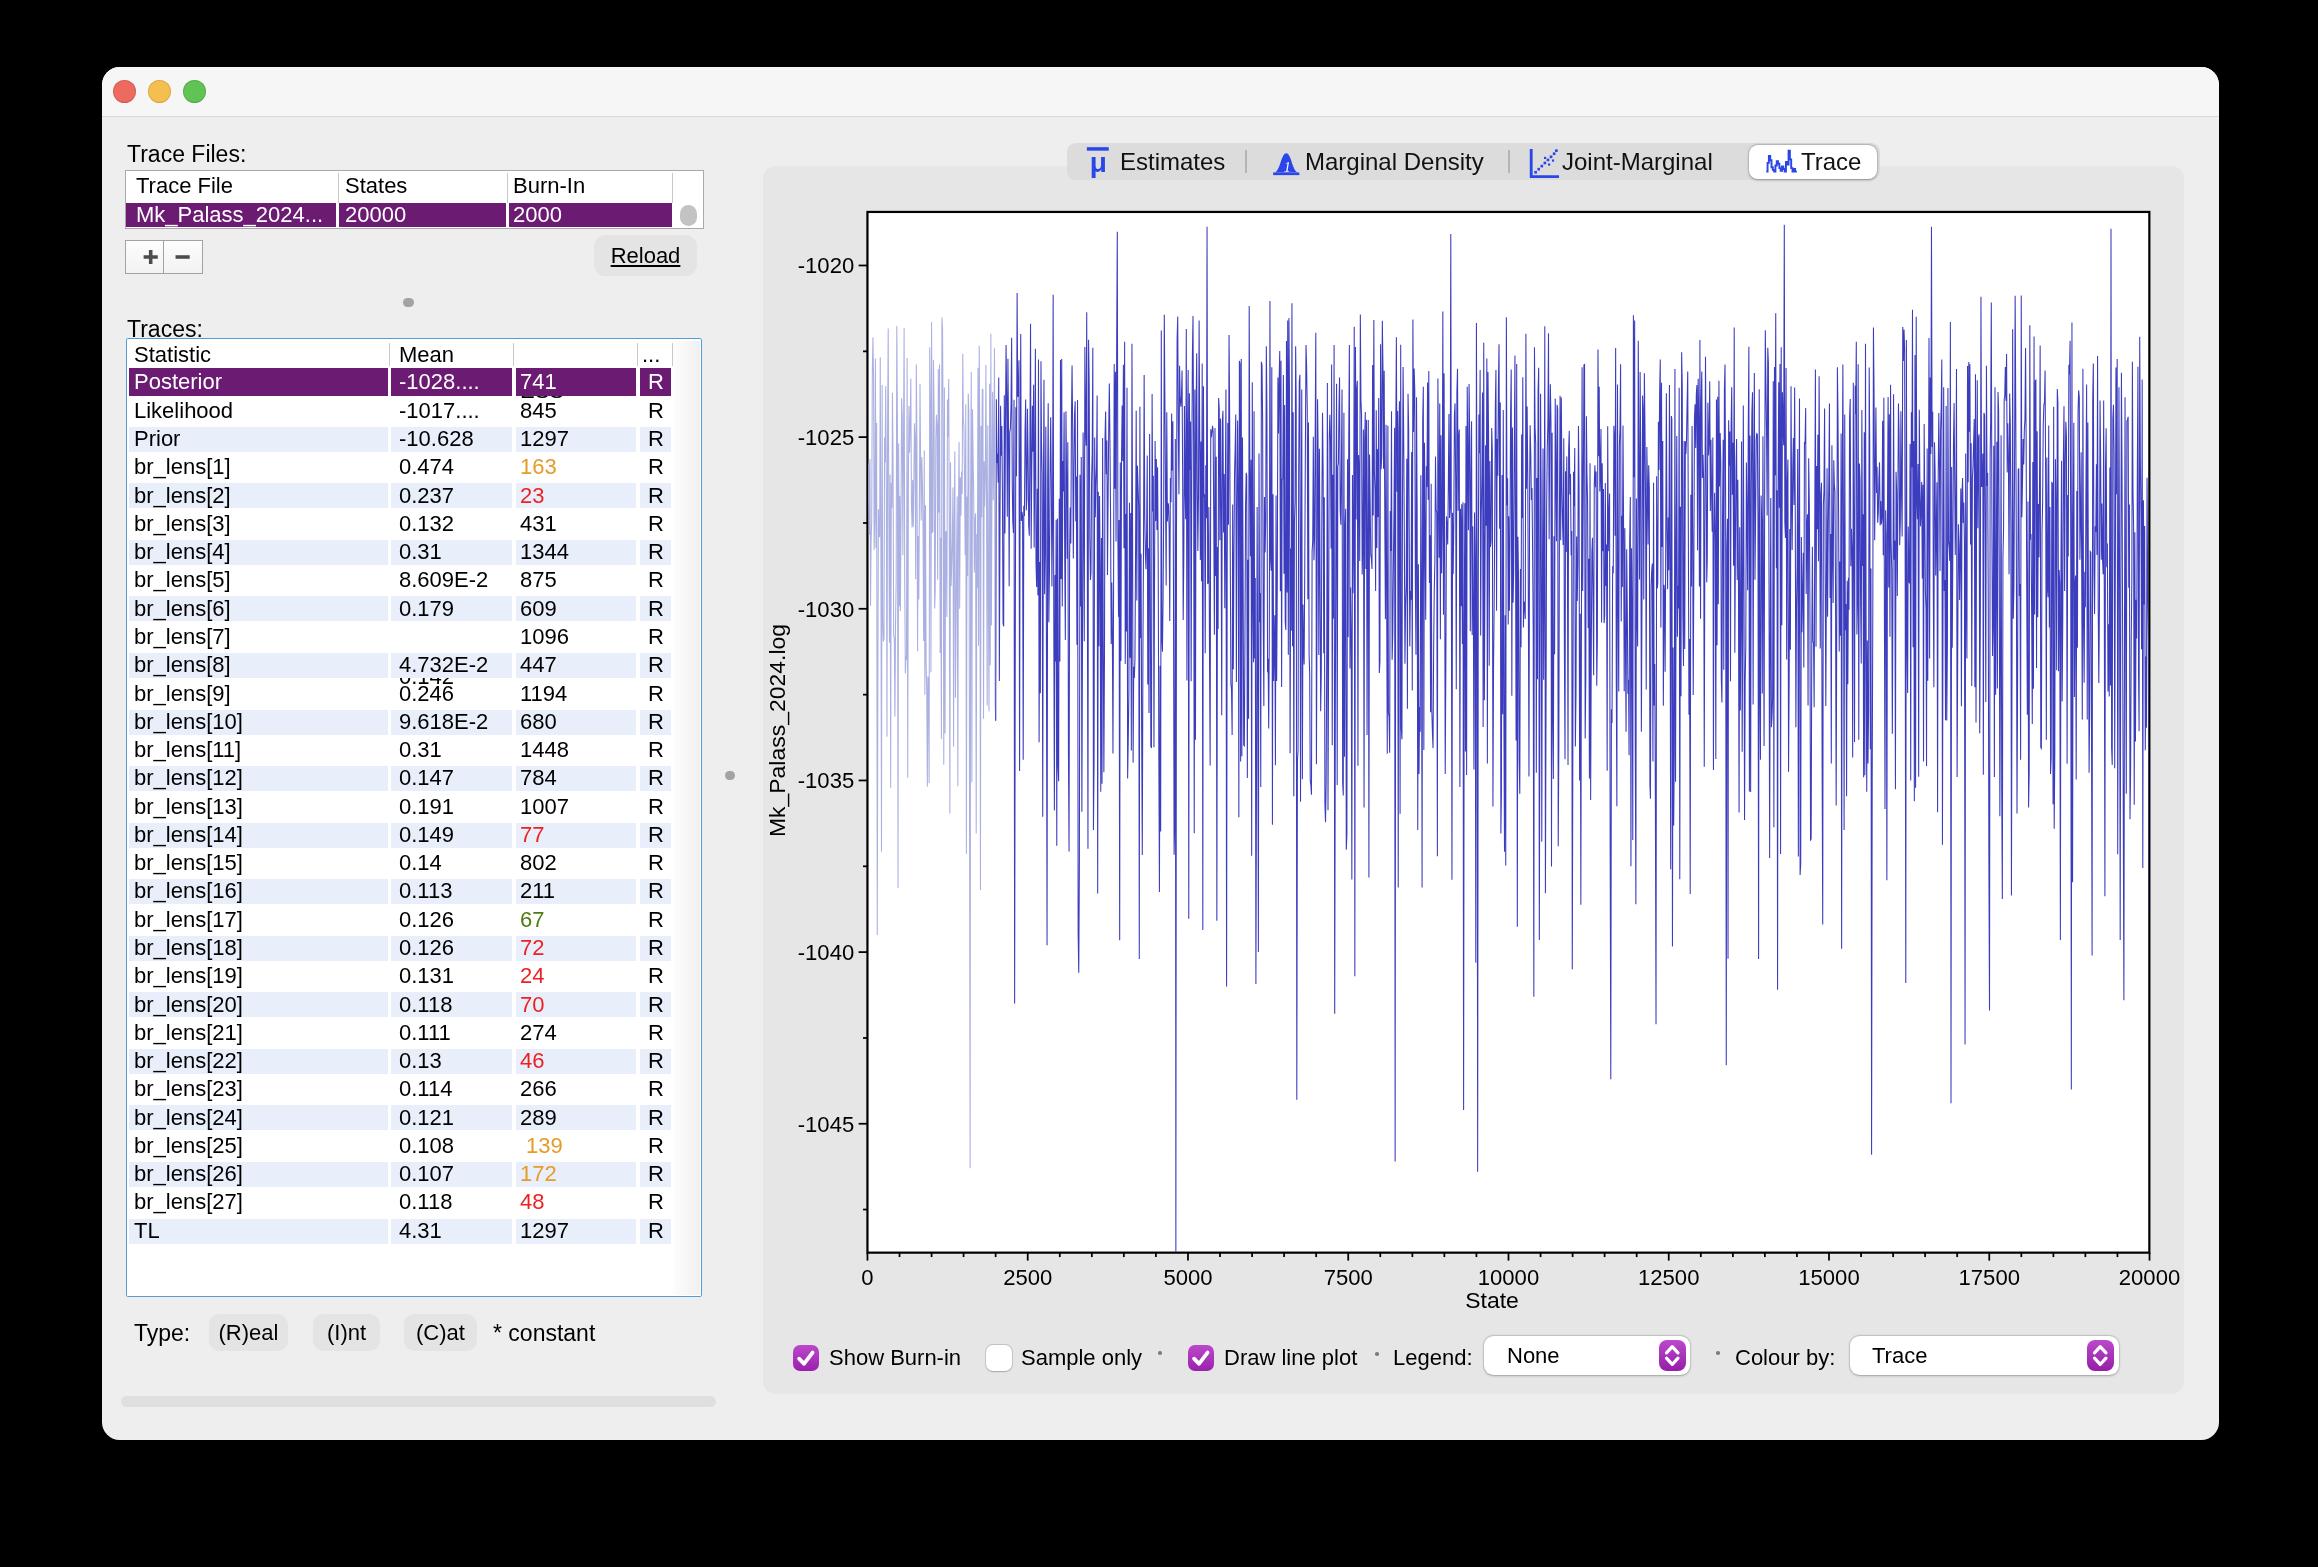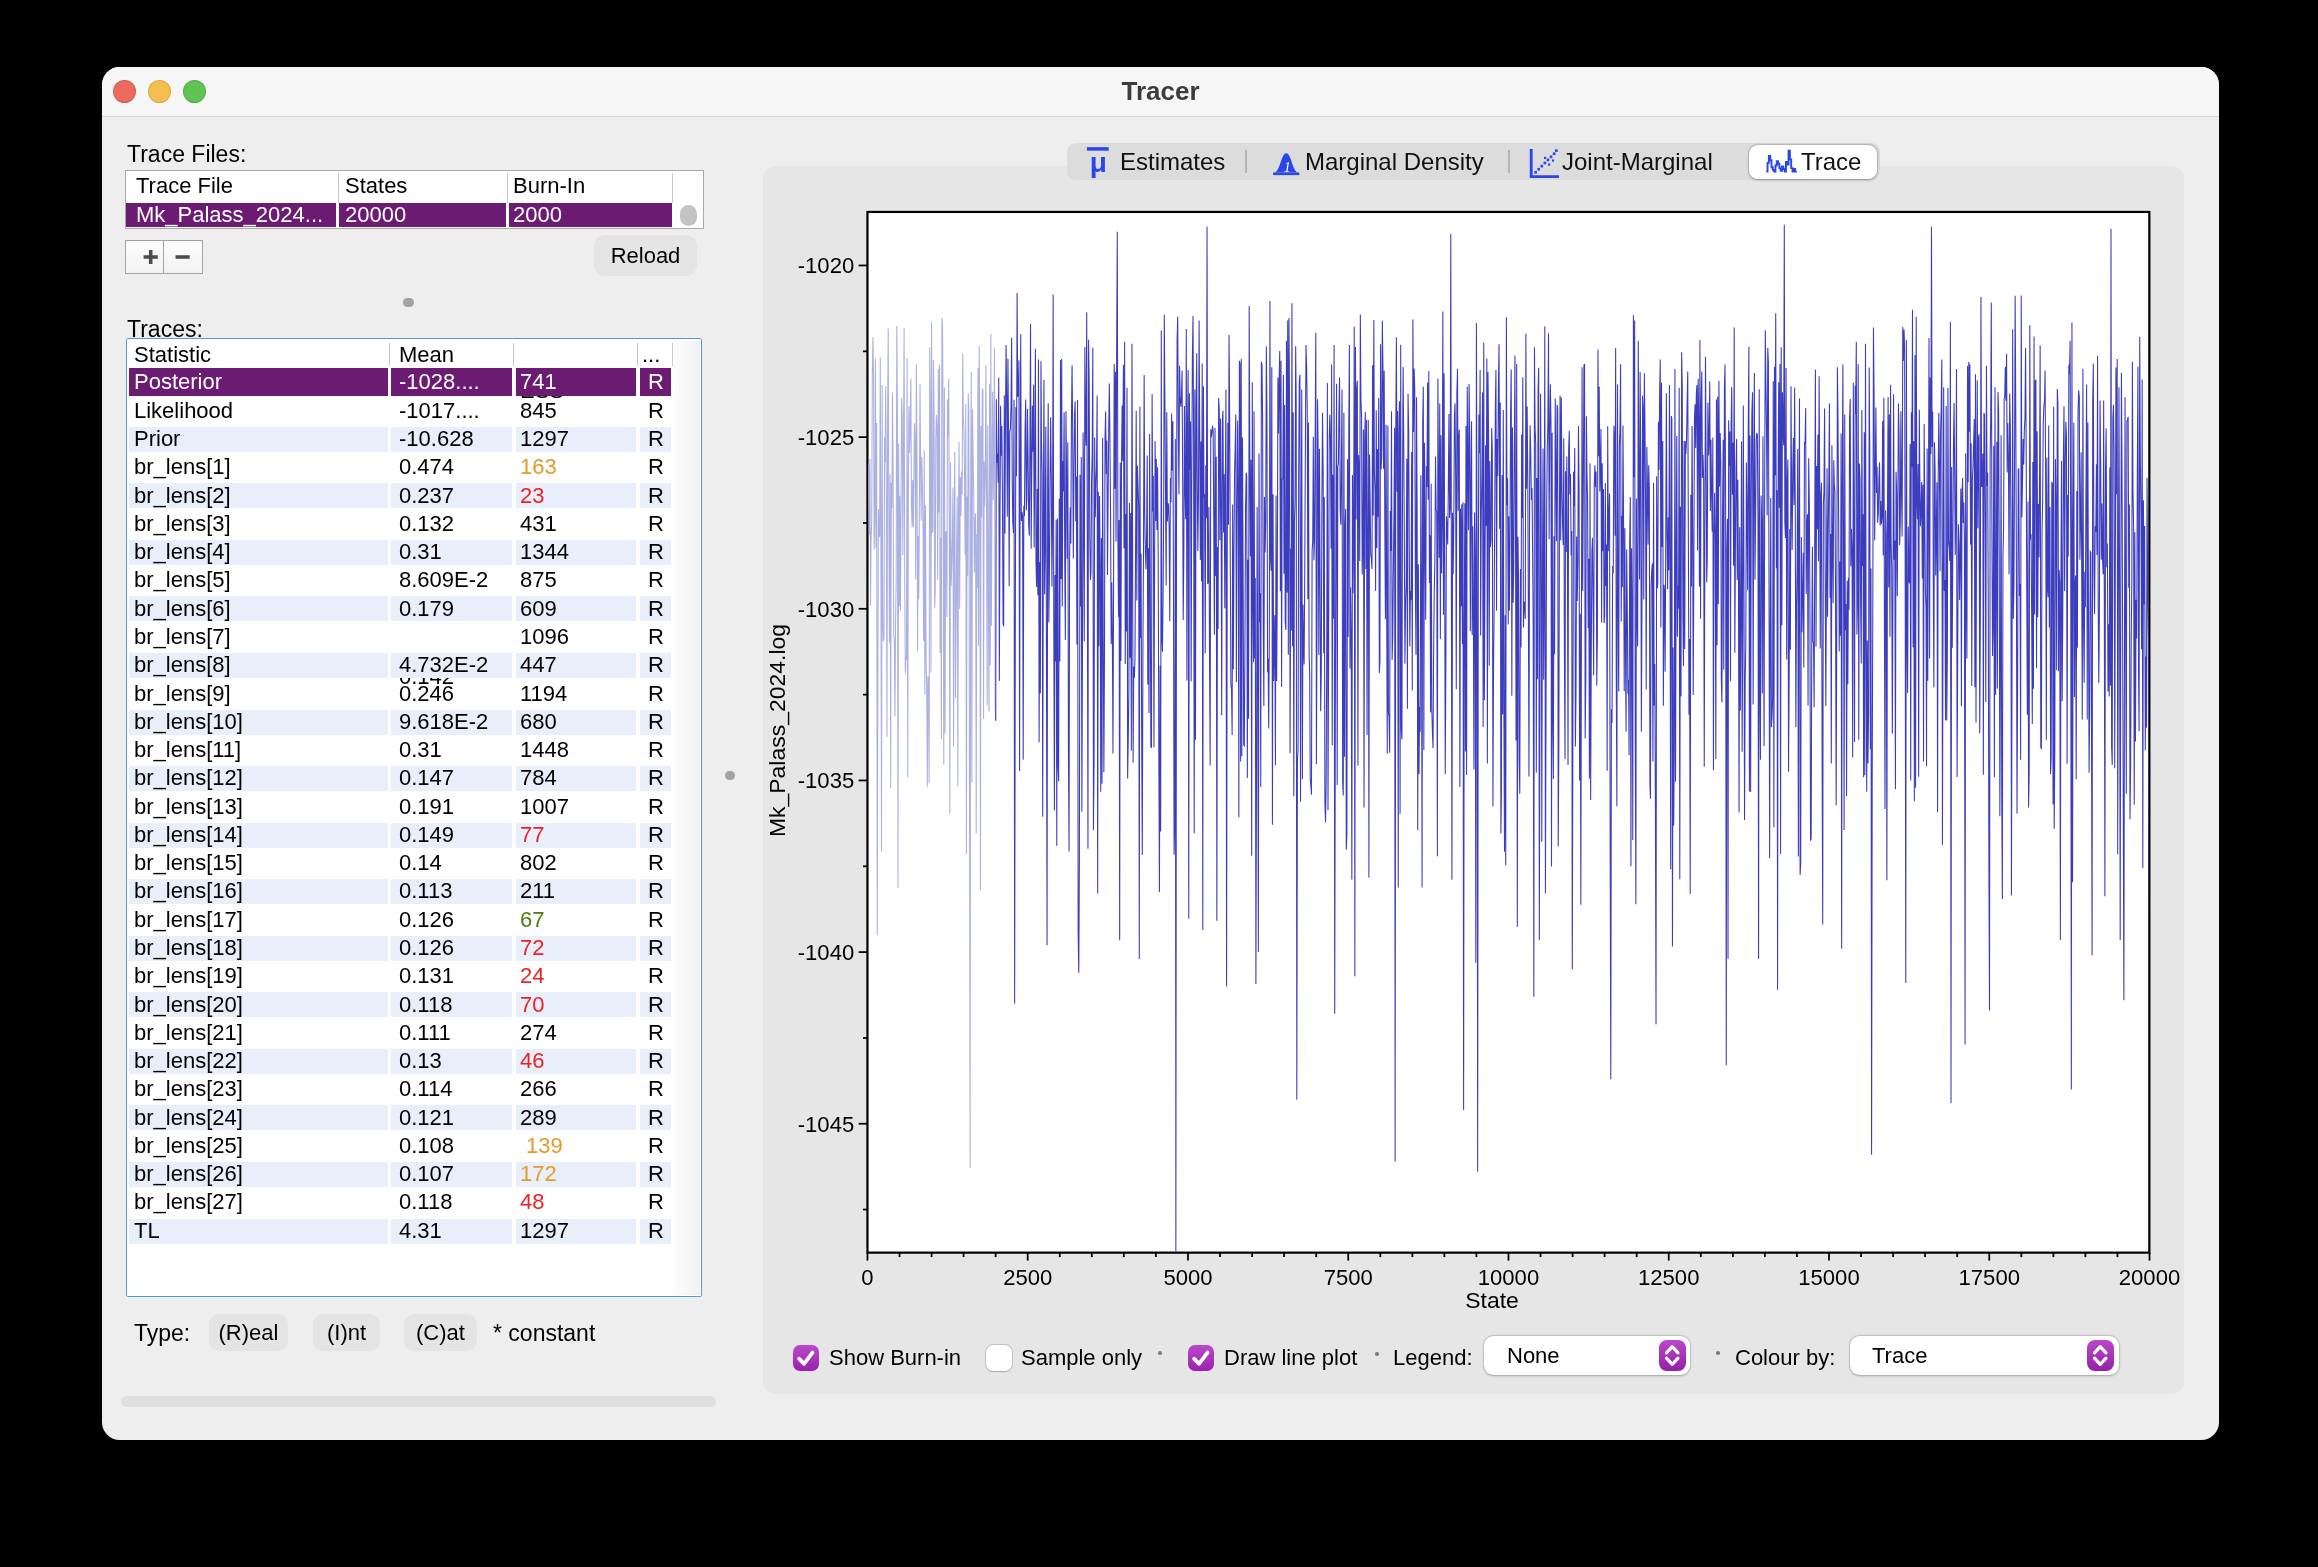--- a/index.html
+++ b/index.html
@@ -25,21 +25,20 @@
 box-shadow:0 0 0 0.9px rgba(0,0,0,0.08),0 0.9px 2.7px rgba(0,0,0,0.25);}
 .step{position:absolute;width:26.5px;height:31px;border-radius:8px;background:linear-gradient(#bb49cb,#951fa7);}
 .blab{position:absolute;font-size:22px;color:#000;height:35px;line-height:35px;white-space:nowrap;}
 .tabt{position:absolute;top:143px;height:37px;line-height:37px;font-size:24px;color:#111;white-space:nowrap;}
 </style></head><body>
 <div id="win">
 <div id="tbar"></div>
 <div class="tl" style="left:10.6px;background:#ed6a5e;box-shadow:inset 0 0 0 0.9px rgba(0,0,0,0.12);"></div>
 <div class="tl" style="left:46px;background:#f5bf4f;box-shadow:inset 0 0 0 0.9px rgba(0,0,0,0.12);"></div>
 <div class="tl" style="left:81px;background:#61c354;box-shadow:inset 0 0 0 0.9px rgba(0,0,0,0.12);"></div>
-<div id="title">Tracer</div>
 </div>
 
 <div class="lab" style="left:127px;top:141px;">Trace Files:</div>
 
 <div style="position:absolute;left:125px;top:170px;width:579px;height:59px;background:#fff;
 border:0.9px solid #a9a9a9;box-sizing:border-box;"></div>
 <div class="ct" style="left:136px;top:172px;">Trace File</div>
 <div class="ct" style="left:345px;top:172px;">States</div>
 <div class="ct" style="left:513px;top:172px;">Burn-In</div>
 <div class="vline" style="left:338px;top:173px;height:30px;"></div>
@@ -54,21 +53,21 @@
 <div style="position:absolute;left:680px;top:205px;width:17px;height:21px;border-radius:8.8px;background:#c3c3c3;"></div>
 
 <div style="position:absolute;left:125px;top:240px;width:78px;height:34px;background:linear-gradient(#fdfdfd,#f2f2f2);
 border:0.9px solid #a2a2a2;box-sizing:border-box;"></div>
 <div style="position:absolute;left:163px;top:240px;width:0.9px;height:34px;background:#a2a2a2;"></div>
 <svg style="position:absolute;left:125px;top:240px;" width="78" height="34" viewBox="0 0 88 38">
 <path d="M21 19h16M29 11v16" stroke="#4c4c4c" stroke-width="4"></path>
 <path d="M57 19h16" stroke="#4c4c4c" stroke-width="4"></path>
 </svg>
 
-<div class="btn" style="left:594px;top:235px;width:103px;height:41px;line-height:41px;border-radius:11.5px;">Reload</div>
+<div class="btn" style="left:594px;top:235px;width:103px;height:41px;line-height:41px;border-radius:11.5px;text-decoration:underline;">Reload</div>
 
 <div style="position:absolute;left:403px;top:298px;width:10.6px;height:8.8px;border-radius:4.4px;background:#8a8a8a;opacity:.75;"></div>
 <div style="position:absolute;left:725px;top:771px;width:9.7px;height:8.8px;border-radius:4.4px;background:#8a8a8a;opacity:.75;"></div>
 
 <div class="lab" style="left:127px;top:316px;">Traces:</div>
 
 <div style="position:absolute;left:126px;top:338px;width:576px;height:959px;background:#fff;
 border:1.8px solid #4f9ed9;box-sizing:border-box;border-radius:1.8px;"></div>
 <div class="ct" style="left:134px;top:341px;">Statistic</div>
 <div class="ct" style="left:399px;top:341px;">Mean</div>

